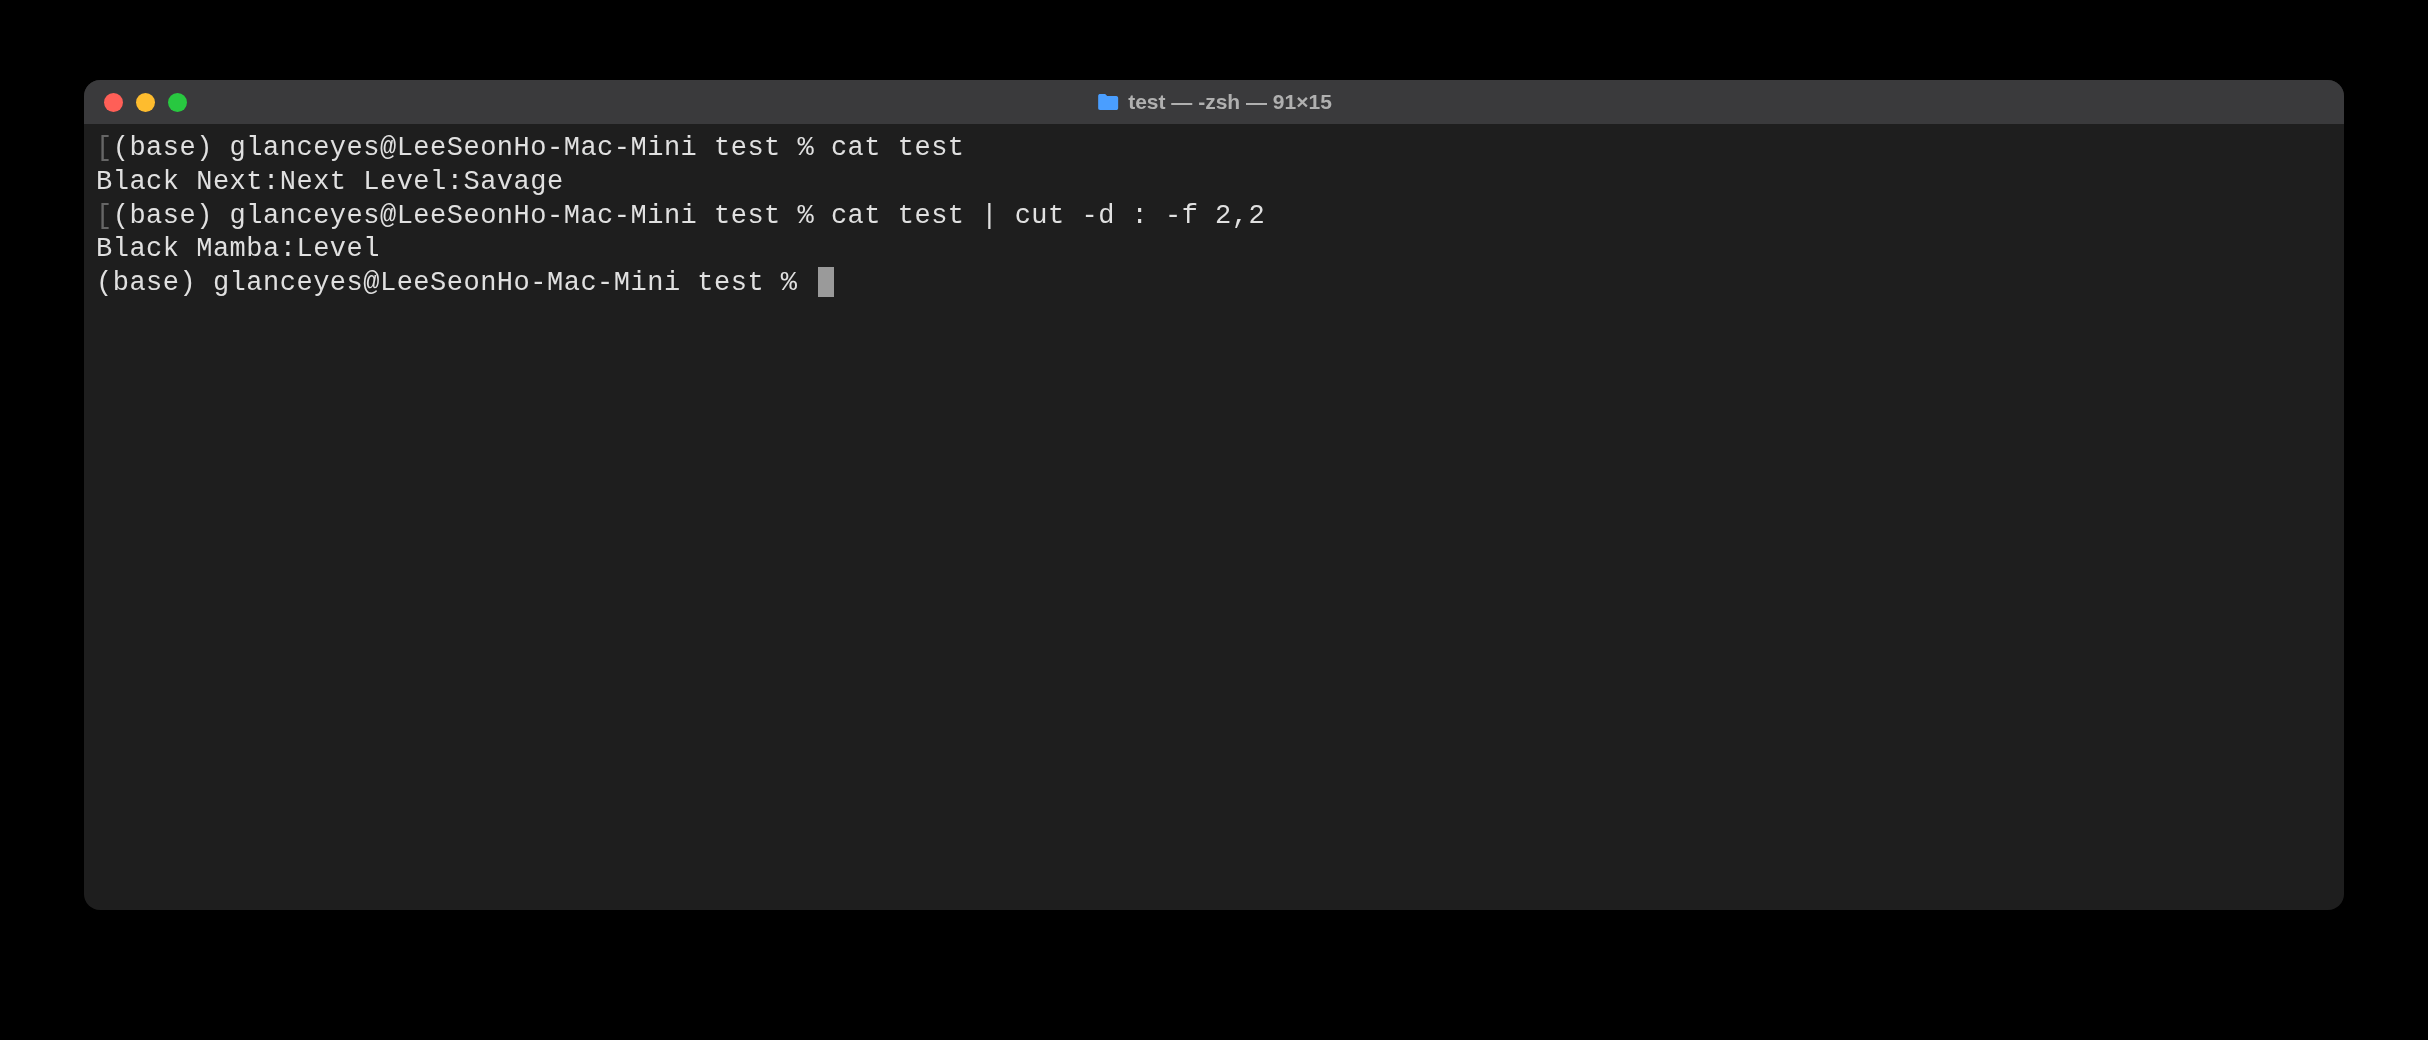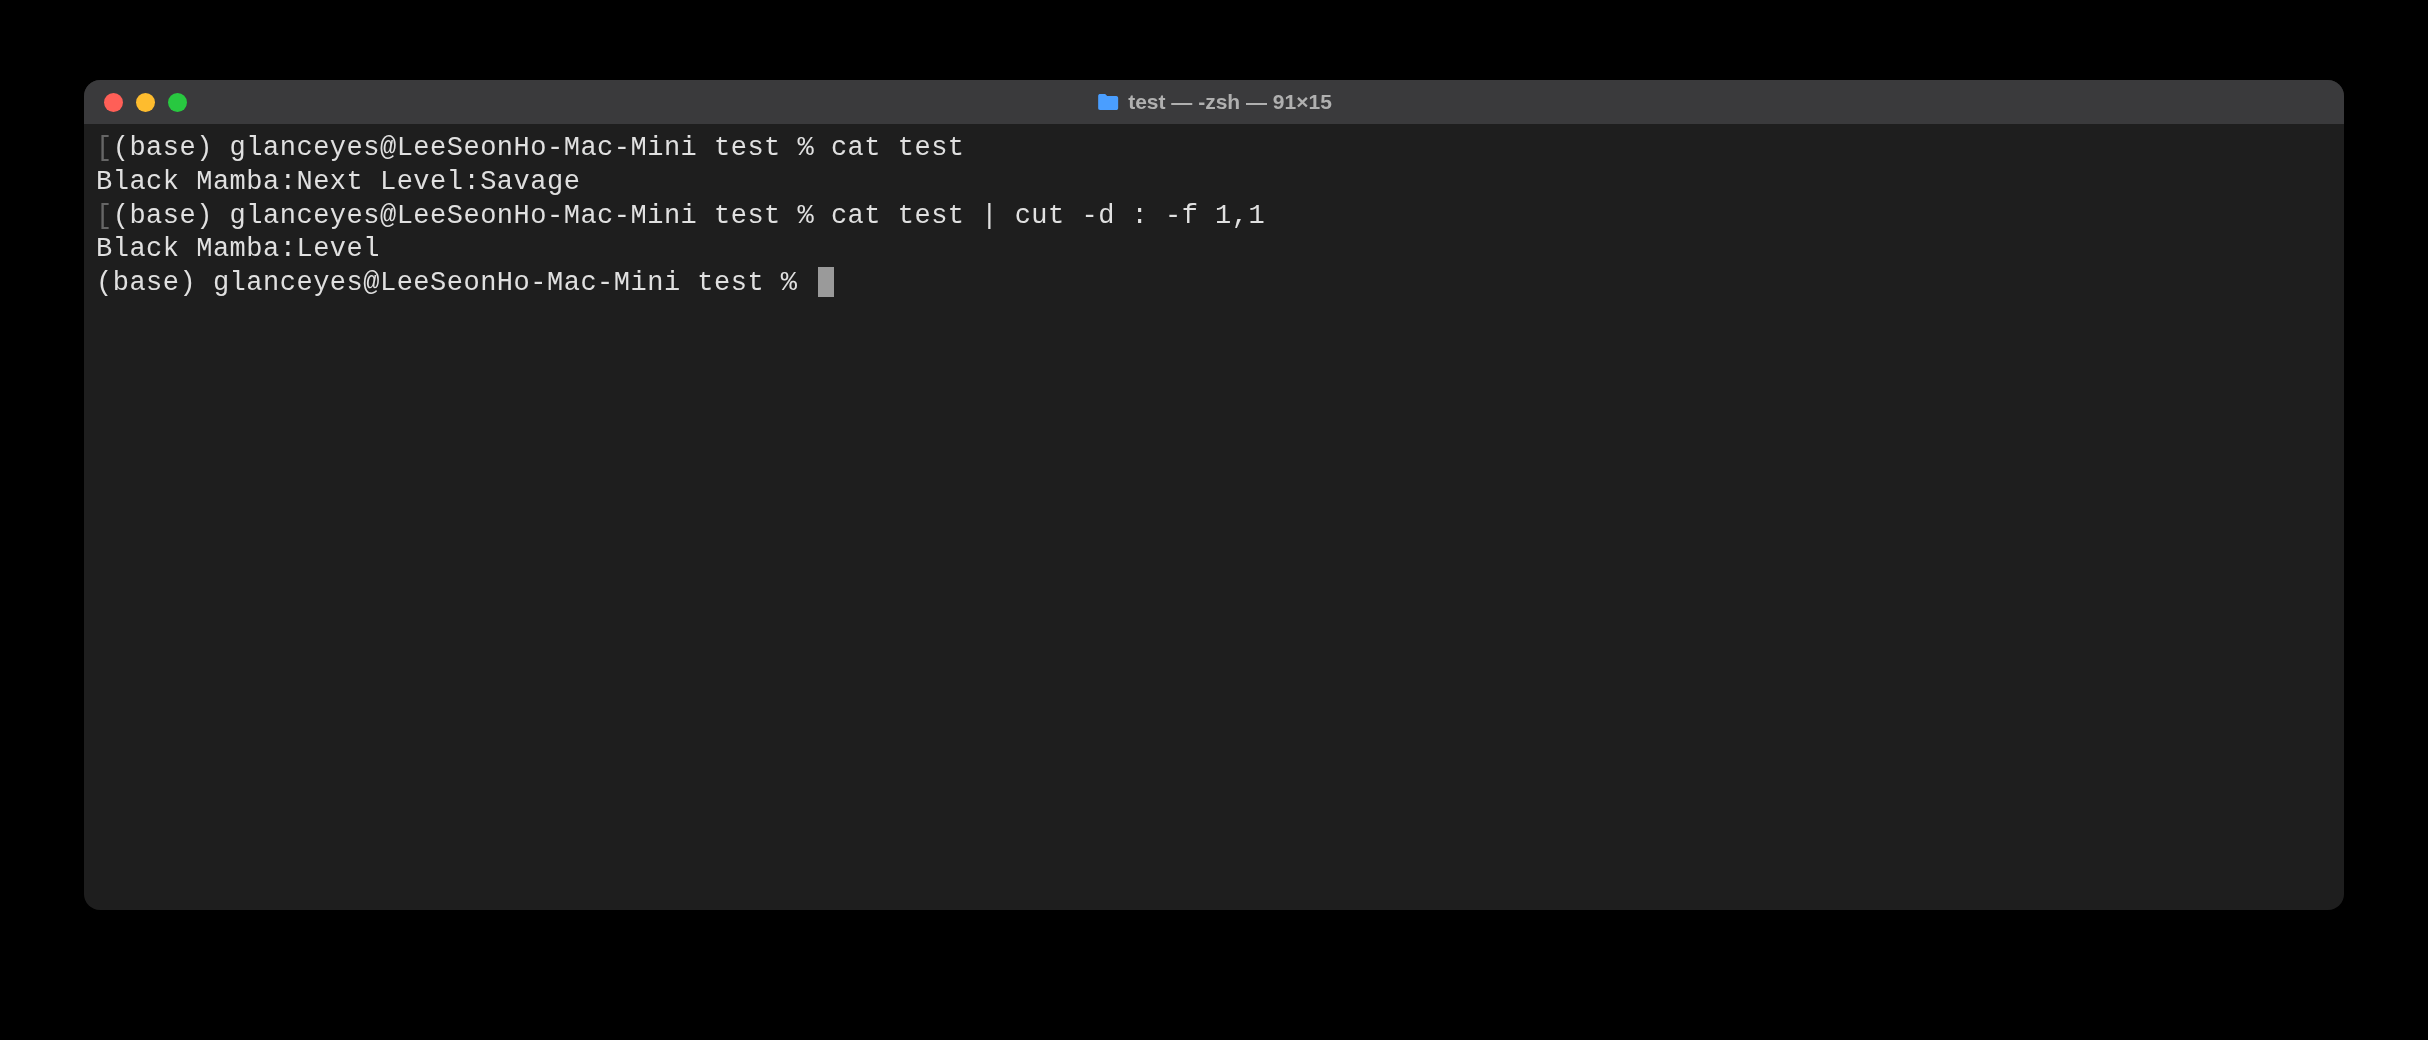--- a/index.html
+++ b/index.html
@@ -124,24 +124,24 @@
       </span>
       <span>test — -zsh — 91×15</span>
     </div>
   </div>
 
   <div class="terminal-content">
     <div class="terminal-line">
       <span class="line-marker">[</span><span>(base) glanceyes@LeeSeonHo-Mac-Mini test % </span><span>cat test</span>
     </div>
     <div class="terminal-line">
-      <span>Black Mamba:Next Level:Savage</span>
+      <span>Black Next:Next Level:Savage</span>
     </div>
     <div class="terminal-line">
-      <span class="line-marker">[</span><span>(base) glanceyes@LeeSeonHo-Mac-Mini test % </span><span>cat test | cut -d : -f 1,1</span>
+      <span class="line-marker">[</span><span>(base) glanceyes@LeeSeonHo-Mac-Mini test % </span><span>cat test | cut -d : -f 2,2</span>
     </div>
     <div class="terminal-line">
       <span>Black Mamba:Level</span>
     </div>
     <div class="terminal-line">
       <span>(base) glanceyes@LeeSeonHo-Mac-Mini test % </span><span></span><span class="cursor"></span>
     </div>
   </div>
 </div>
 

